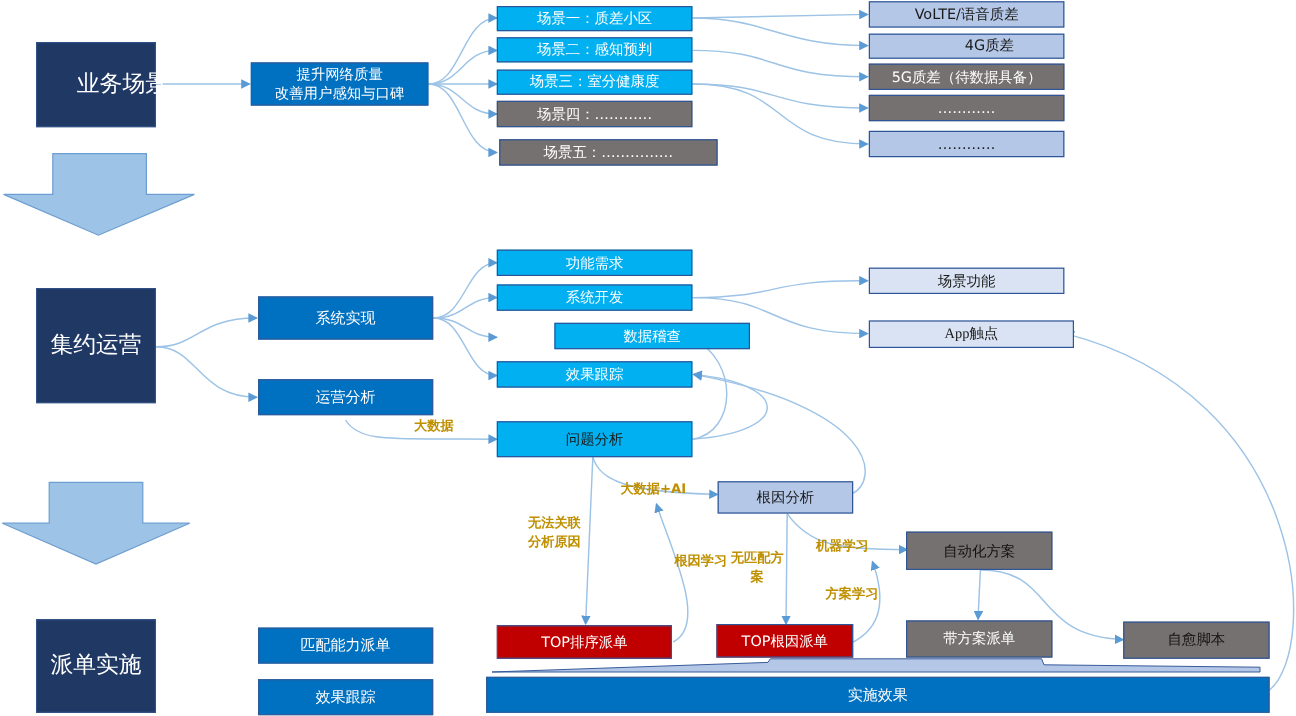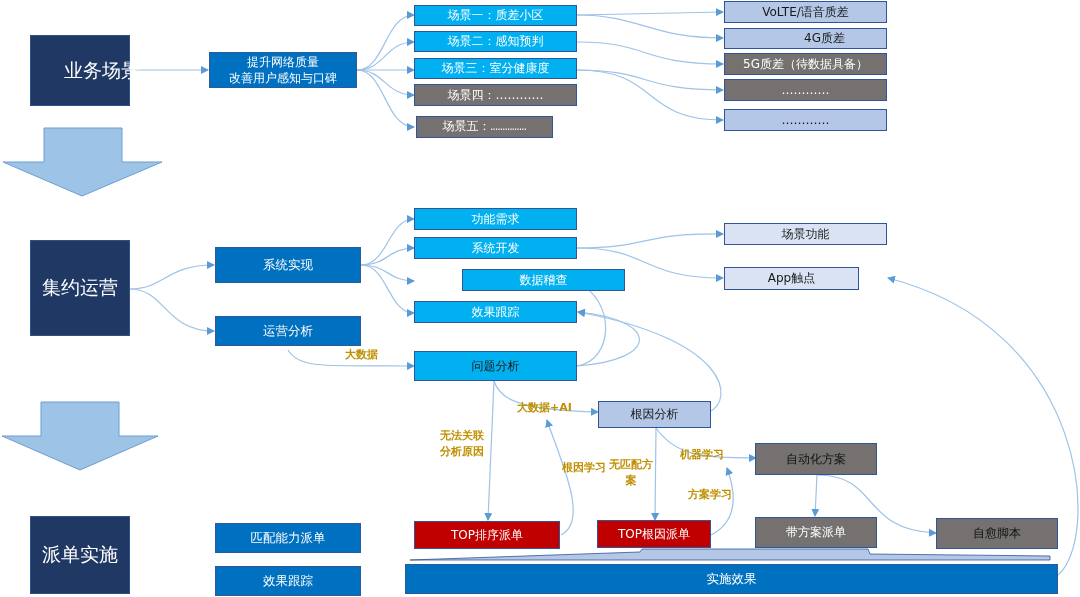--- a/index.html
+++ b/index.html
@@ -81,39 +81,39 @@
 
 <div class="box mid" style="left:209px;top:52px;width:148px;height:36px;flex-direction:column;font-size:12px;">
   <span>提升网络质量</span>
   <span>改善用户感知与口碑</span>
 </div>
 
 <div class="box cyan" style="left:414px;top:5px;width:163px;height:21px;">场景一：质差小区</div>
 <div class="box cyan" style="left:414px;top:31px;width:163px;height:21px;">场景二：感知预判</div>
 <div class="box cyan" style="left:414px;top:58px;width:163px;height:21px;">场景三：室分健康度</div>
 <div class="box gray" style="left:414px;top:84px;width:163px;height:22px;">场景四：…………</div>
-<div class="box gray" style="left:416px;top:116px;width:137px;height:22px;font-family:Liberation Mono, monospace;">场景五：……………</div>
+<div class="box gray" style="left:416px;top:116px;width:182px;height:22px;">场景五：……………</div>
 
 <div class="box lb" style="left:724px;top:1px;width:163px;height:22px;">VoLTE/语音质差</div>
 <div class="box lb" style="left:724px;top:28px;width:163px;height:21px;padding-left:38px;">4G质差</div>
 <div class="box gray" style="left:724px;top:53px;width:163px;height:22px;">5G质差（待数据具备）</div>
 <div class="box gray" style="left:724px;top:79px;width:163px;height:22px;">…………</div>
 <div class="box lb" style="left:724px;top:109px;width:163px;height:22px;">…………</div>
 
 <div class="box mid" style="left:215px;top:247px;width:146px;height:36px;">系统实现</div>
 <div class="box mid" style="left:215px;top:316px;width:146px;height:30px;">运营分析</div>
 
 <div class="box cyan" style="left:414px;top:208px;width:163px;height:22px;">功能需求</div>
 <div class="box cyan" style="left:414px;top:237px;width:163px;height:22px;">系统开发</div>
 <div class="box cyan" style="left:414px;top:269px;width:163px;height:22px;margin-left:48px;">数据稽查</div>
 <div class="box cyan" style="left:414px;top:301px;width:163px;height:22px;">效果跟踪</div>
 <div class="box cyan dark" style="left:414px;top:351px;width:163px;height:30px;">问题分析</div>
 
 <div class="box vlb" style="left:724px;top:223px;width:163px;height:22px;">场景功能</div>
-<div class="box vlb" style="left:724px;top:267px;width:135px;height:23px;">App触点</div>
+<div class="box vlb" style="left:724px;top:267px;width:171px;height:23px;font-family:Liberation Serif, serif;">App触点</div>
 
 <div class="lbl" style="left:345px;top:347px;">大数据</div>
 
 <div class="box lb" style="left:598px;top:401px;width:113px;height:27px;">根因分析</div>
 <div class="box gray darktext" style="left:755px;top:443px;width:122px;height:32px;">自动化方案</div>
 <div class="box red" style="left:414px;top:521px;width:146px;height:28px;">TOP排序派单</div>
 <div class="box red" style="left:597px;top:520px;width:114px;height:28px;">TOP根因派单</div>
 <div class="box gray" style="left:755px;top:517px;width:122px;height:31px;">带方案派单</div>
 <div class="box gray darktext" style="left:936px;top:518px;width:122px;height:31px;">自愈脚本</div>
 <div class="box result" style="left:405px;top:564px;width:653px;height:30px;">实施效果</div>

